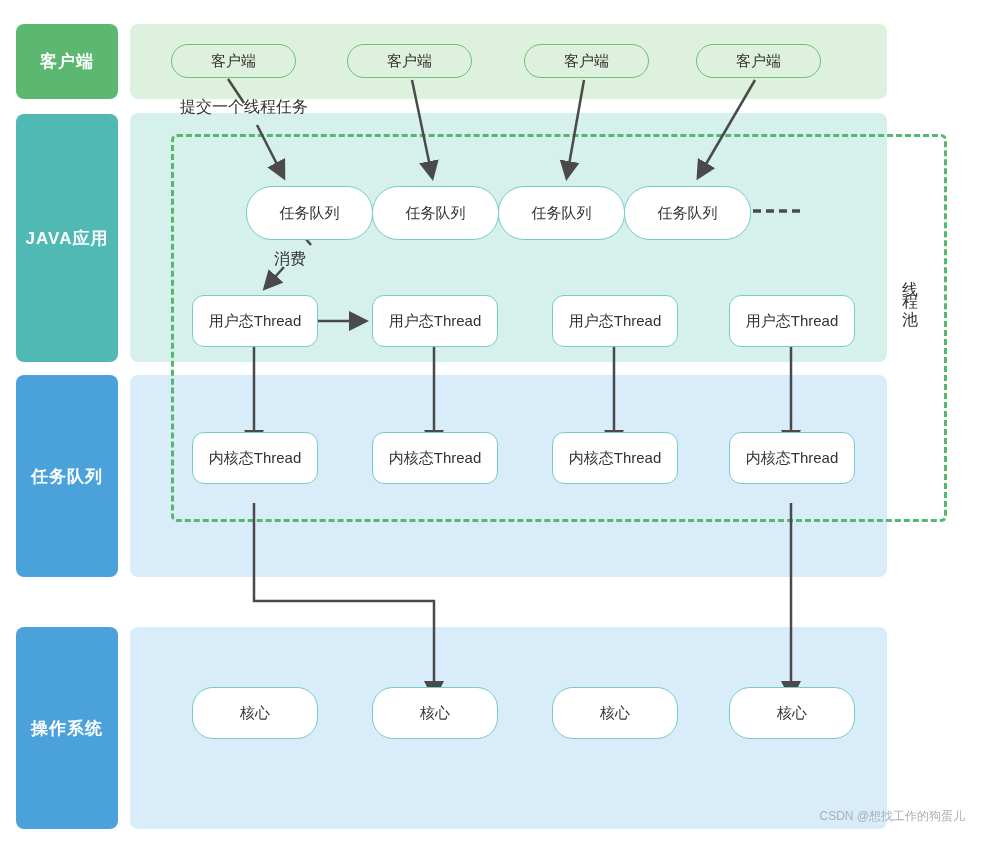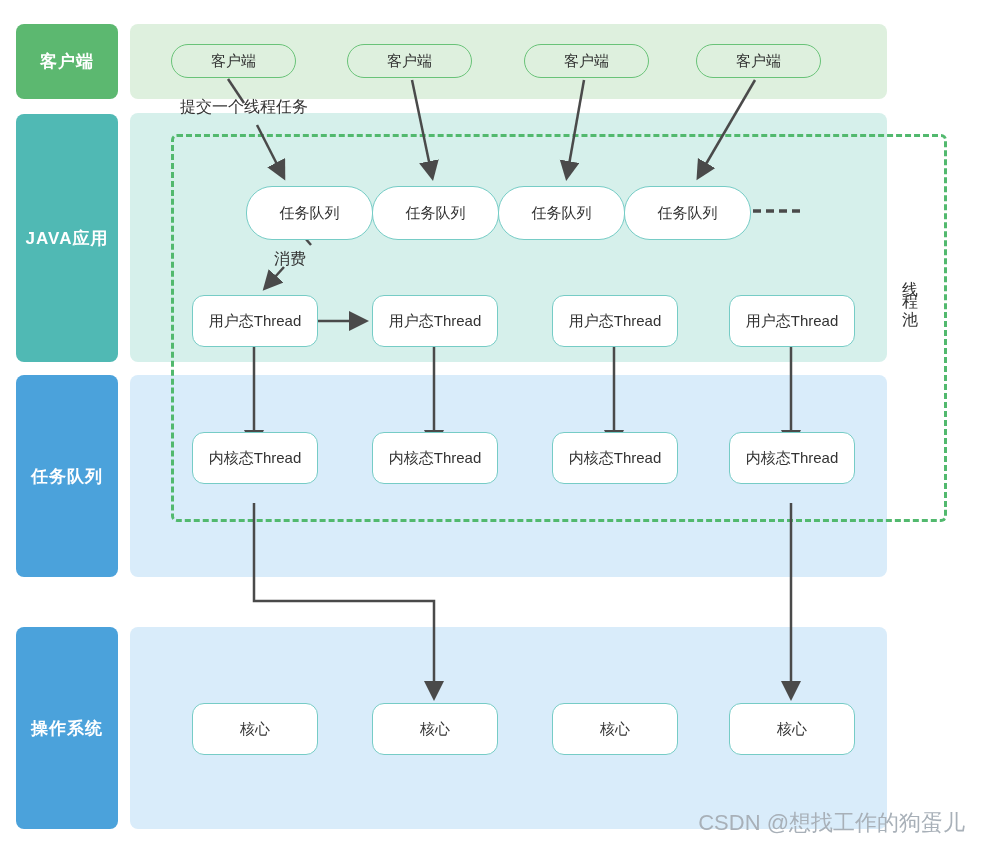--- a/index.html
+++ b/index.html
@@ -28,28 +28,28 @@
 
   
   .node{position:absolute;box-sizing:border-box;display:flex;align-items:center;justify-content:center;
         font-size:15px;color:#333;background:#fff;}
   .client-pill{width:125px;height:34px;top:44px;border:1.5px solid var(--client-border-green);
                border-radius:17px;background:transparent;}
   .queue{width:127px;height:54px;top:186px;border:1.5px solid var(--node-border-teal);border-radius:26px;}
   .uthread,.kthread,.core{width:126px;height:52px;border:1.5px solid var(--node-border-teal);border-radius:12px;}
   .uthread{top:295px;}
   .kthread{top:432px;}
-  .core{top:703px;}
+  .core{top:687px;border-radius:21px;}
 
   
   .lbl{position:absolute;color:#333;font-size:16px;white-space:nowrap;}
   .lbl-submit{left:180px;top:97px;}
   .lbl-consume{left:274px;top:249px;}
   .lbl-pool{left:899px;top:268px;writing-mode:vertical-rl;letter-spacing:15px;font-size:16px;}
-  .watermark{position:absolute;right:19px;top:808px;font-size:22px;color:#A8B0B8;}
+  .watermark{position:absolute;right:19px;top:808px;font-size:12px;color:#A8B0B8;}
 
   
   svg.edges{position:absolute;left:0;top:0;pointer-events:none;}
   .edge{stroke:var(--arrow);stroke-width:2.5;fill:none;}
   .edge-dashed{stroke:var(--arrow);stroke-width:3.5;fill:none;stroke-dasharray:8 5;}
   marker path{fill:var(--arrow);}
 </style>
 </head>
 <body>
 

